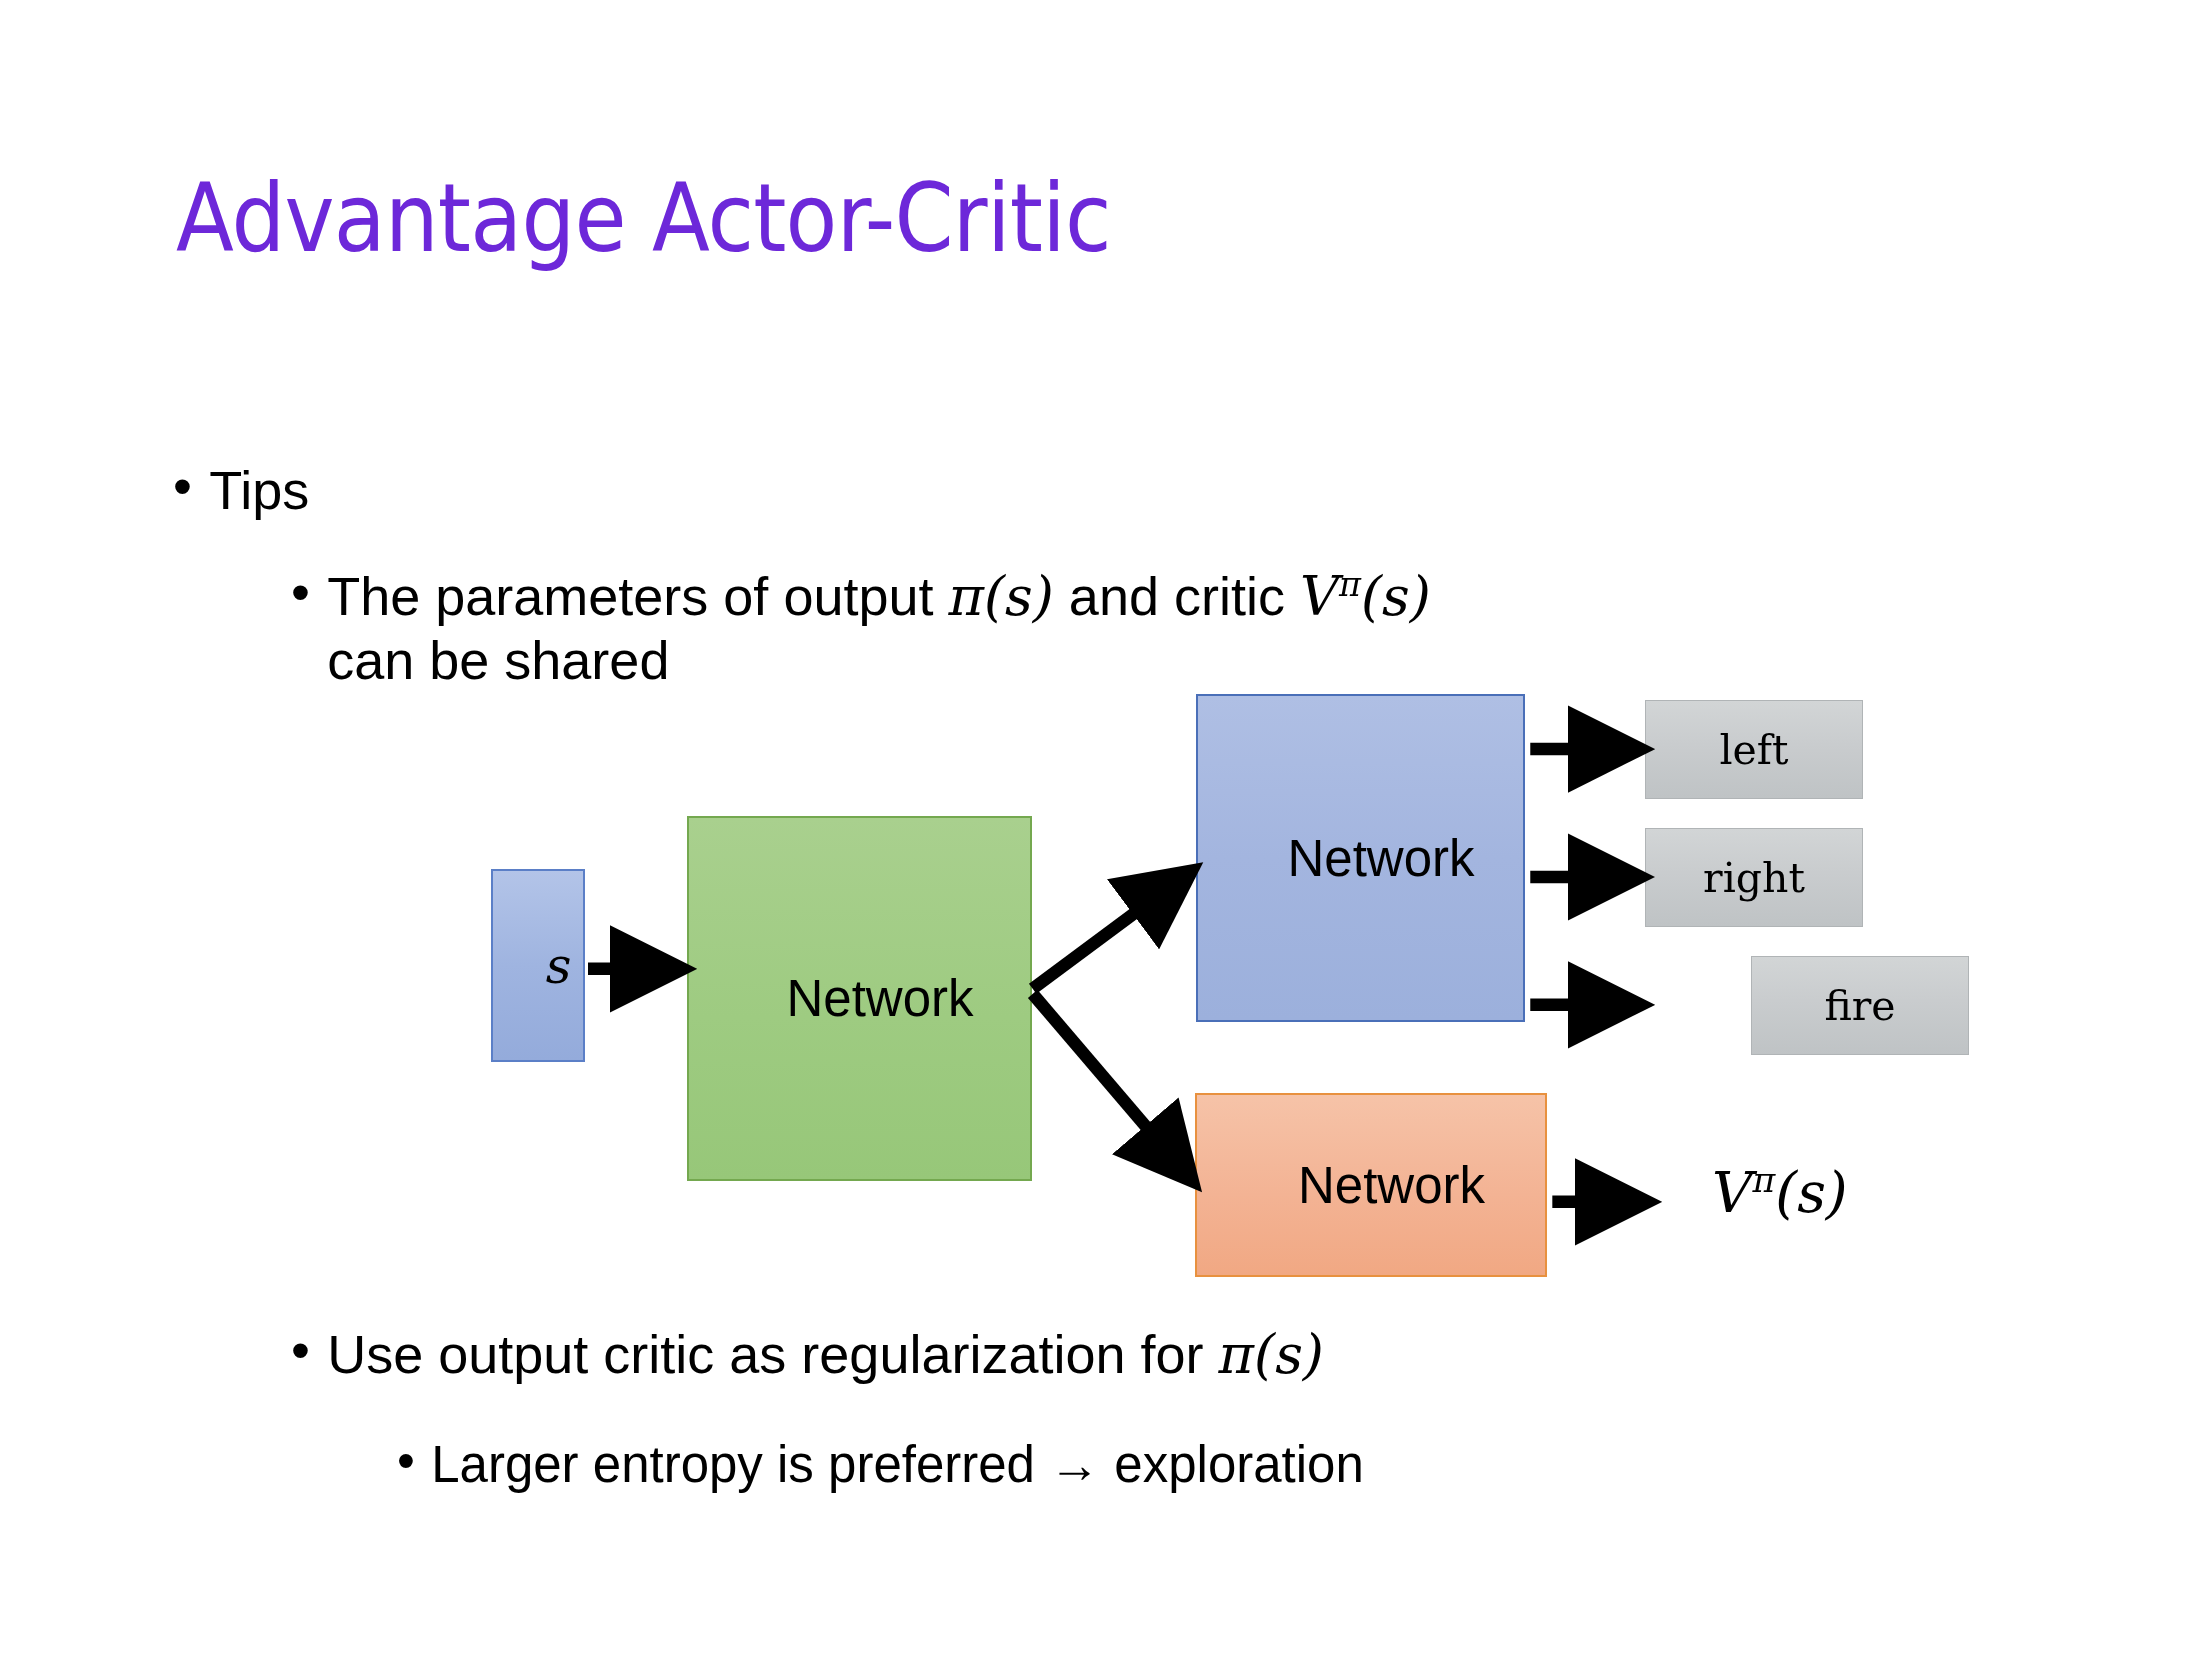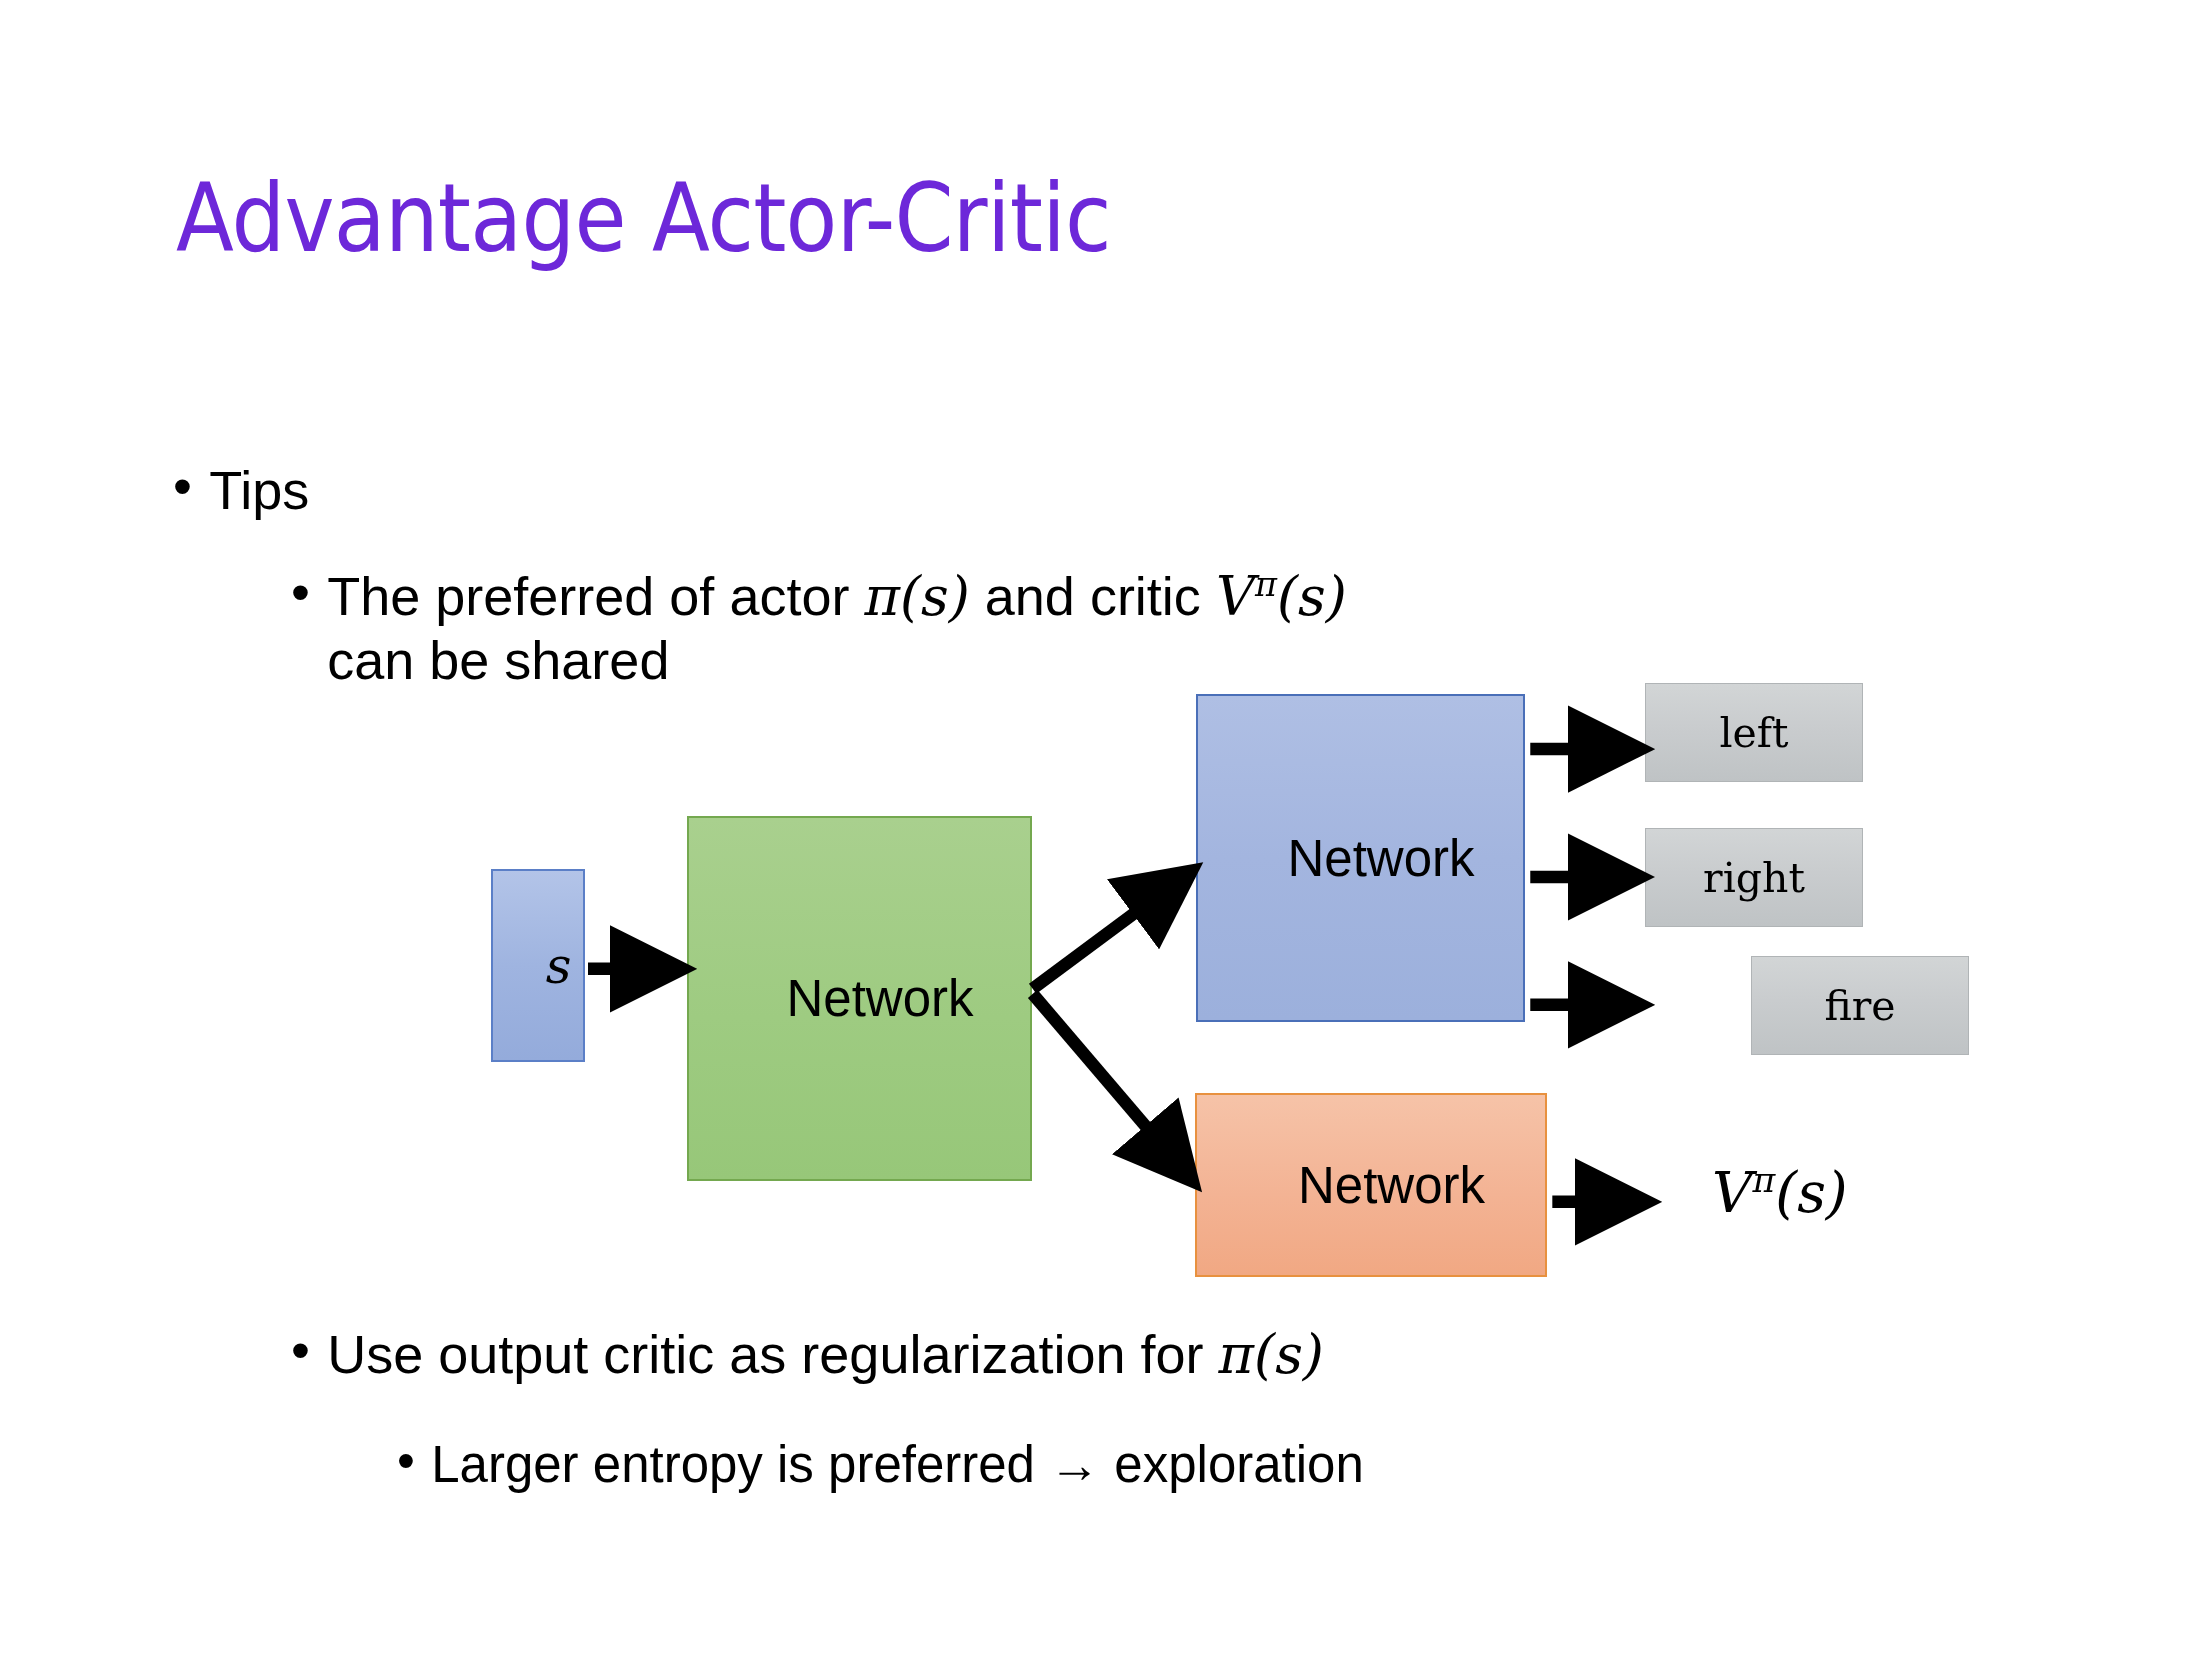--- a/index.html
+++ b/index.html
@@ -147,21 +147,21 @@
     align-items: center;
     justify-content: center;
     background: linear-gradient(to bottom, #d2d5d6 0%, #c9ccce 45%, #bfc3c5 100%);
     border: 1.5px solid #b0b4b6;
     font-family: "DejaVu Serif", "Liberation Serif", serif;
     font-size: 41px;
     color: #000000;
     width: 218px;
     height: 99px;
   }
-  #out-left   { left: 1645px; top: 683px; }
+  #out-left   { left: 1645px; top: 700px; }
   #out-right  { left: 1645px; top: 828px; }
   #out-fire   { left: 1743px; top: 956px; margin-left: 8px; }
 
   
   #vpi-label {
     position: absolute;
     left: 1712px;
     top: 1160px;
     font-family: "DejaVu Serif", "Liberation Serif", serif;
     font-style: italic;
@@ -187,21 +187,21 @@
 
   <div id="title">Advantage Actor-Critic</div>
 
   <div class="bullet" id="b-tips">
     <span class="dot">•</span>
     <span class="txt">Tips</span>
   </div>
 
   <div class="bullet" id="b-params">
     <span class="dot">•</span>
-    <span class="txt"><span>The preferred of actor </span><span class="math">π(s)</span><span>  and critic </span><span class="math">V</span><span class="sup">π</span><span class="math">(s)</span><br><span>can be shared</span></span>
+    <span class="txt"><span>The parameters of output </span><span class="math">π(s)</span><span>  and critic </span><span class="math">V</span><span class="sup">π</span><span class="math">(s)</span><br><span>can be shared</span></span>
   </div>
 
   <div class="bullet" id="b-entropy">
     <span class="dot">•</span>
     <span class="txt"><span>Use output critic as regularization for </span><span class="math">π(s)</span></span>
   </div>
 
   <div class="bullet" id="b-larger">
     <span class="dot">•</span>
     <span class="txt">Larger entropy is preferred → exploration</span>

